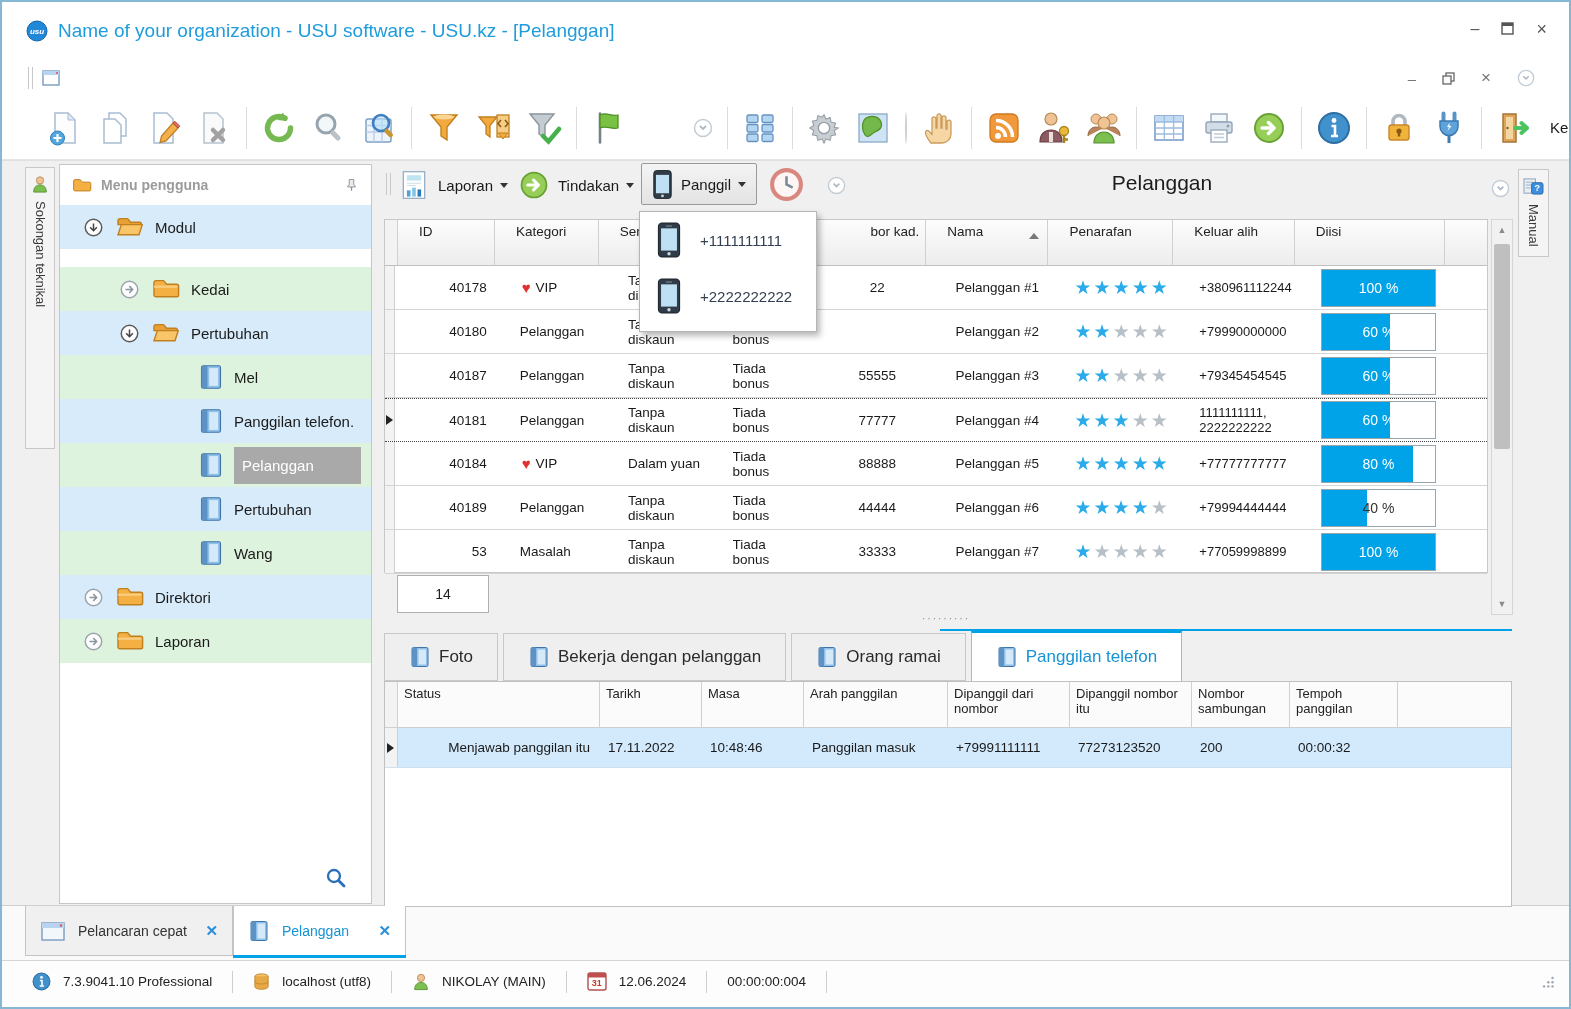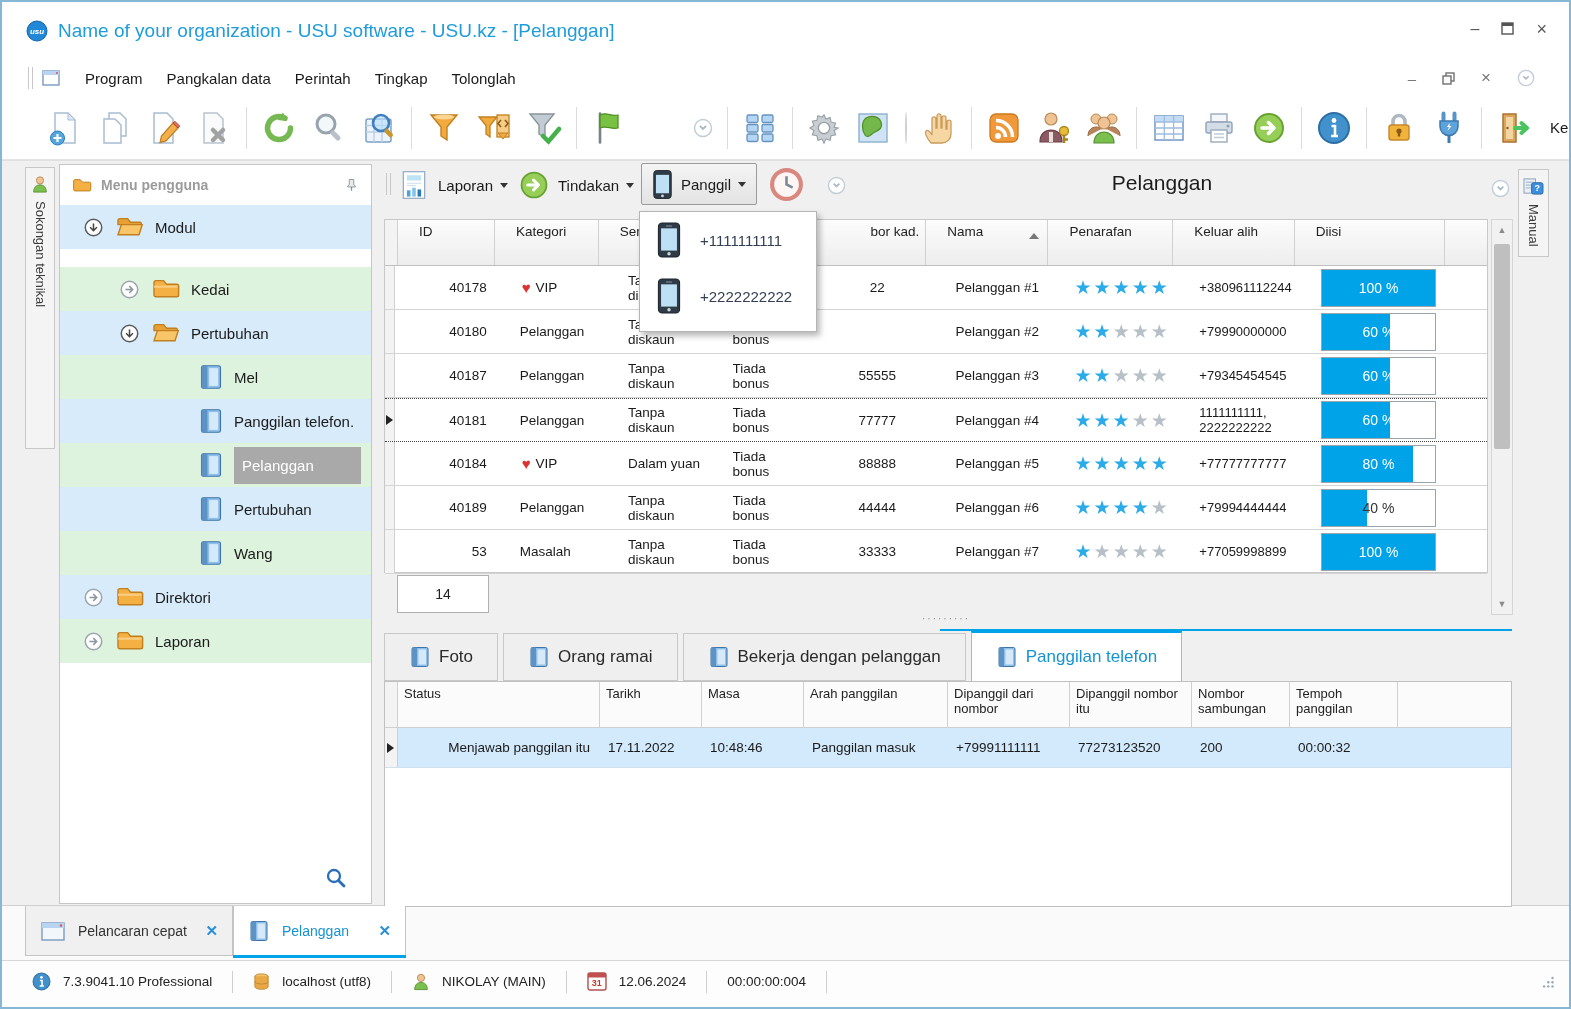--- a/index.html
+++ b/index.html
@@ -125,27 +125,20 @@
   </div>
 
   <div class="menubar">
     <span class="grip"></span>
     <span class="ico" style="width:20px;height:20px">
         <svg viewBox="0 0 20 20">
           <rect x="2" y="3" width="16" height="14" fill="#fff" stroke="#7a9ac0" stroke-width="1.4"></rect>
           <rect x="2" y="3" width="16" height="4" fill="#b8d4f0"></rect>
           <circle cx="16" cy="5" r="1" fill="#e05050"></circle>
         </svg>
-      </span>
-    <span id="menu-items" style="display:flex">
-        <span class="m-item">Program</span>
-        <span class="m-item">Pangkalan data</span>
-        <span class="m-item">Perintah</span>
-        <span class="m-item">Tingkap</span>
-        <span class="m-item">Tolonglah</span>
       </span>
     <span class="menu-ctrls">
       <span style="font-size:15px">–</span>
       <span class="ico" style="width:13px;height:13px">
           <svg viewBox="0 0 13 13">
             <rect x="4" y="1" width="8" height="8" fill="none" stroke="#666" stroke-width="1.3"></rect>
             <rect x="1" y="4" width="8" height="8" fill="#fafafa" stroke="#666" stroke-width="1.3"></rect>
           </svg>
         </span>
       <span style="font-size:17px">×</span>
@@ -848,31 +841,31 @@
           <span>Foto</span>
         </div>
         <div class="sec-tab">
           <span class="ico" style="width: 22px; height: 24px;">
             <svg viewBox="0 0 22 22">
               <rect x="3" y="1.5" width="16" height="19" rx="1.5" fill="#8fc0ea" stroke="#3f74a8"></rect>
               <path d="M3 3c0-.8.7-1.5 1.5-1.5H8v19H4.5c-.8 0-1.5-.7-1.5-1.5z" fill="#5d92c4"></path>
               <rect x="9.5" y="3.5" width="7.5" height="15" fill="#d6e9f8"></rect>
             </svg>
           </span>
-          <span>Orang ramai</span>
+          <span>Bekerja dengan pelanggan</span>
         </div>
         <div class="sec-tab">
           <span class="ico" style="width: 22px; height: 24px;">
             <svg viewBox="0 0 22 22">
               <rect x="3" y="1.5" width="16" height="19" rx="1.5" fill="#8fc0ea" stroke="#3f74a8"></rect>
               <path d="M3 3c0-.8.7-1.5 1.5-1.5H8v19H4.5c-.8 0-1.5-.7-1.5-1.5z" fill="#5d92c4"></path>
               <rect x="9.5" y="3.5" width="7.5" height="15" fill="#d6e9f8"></rect>
             </svg>
           </span>
-          <span>Bekerja dengan pelanggan</span>
+          <span>Orang ramai</span>
         </div>
         <div class="sec-tab active">
           <span class="ico" style="width: 22px; height: 24px;">
             <svg viewBox="0 0 22 22">
               <rect x="3" y="1.5" width="16" height="19" rx="1.5" fill="#8fc0ea" stroke="#3f74a8"></rect>
               <path d="M3 3c0-.8.7-1.5 1.5-1.5H8v19H4.5c-.8 0-1.5-.7-1.5-1.5z" fill="#5d92c4"></path>
               <rect x="9.5" y="3.5" width="7.5" height="15" fill="#d6e9f8"></rect>
             </svg>
           </span>
           <span>Panggilan telefon</span>

